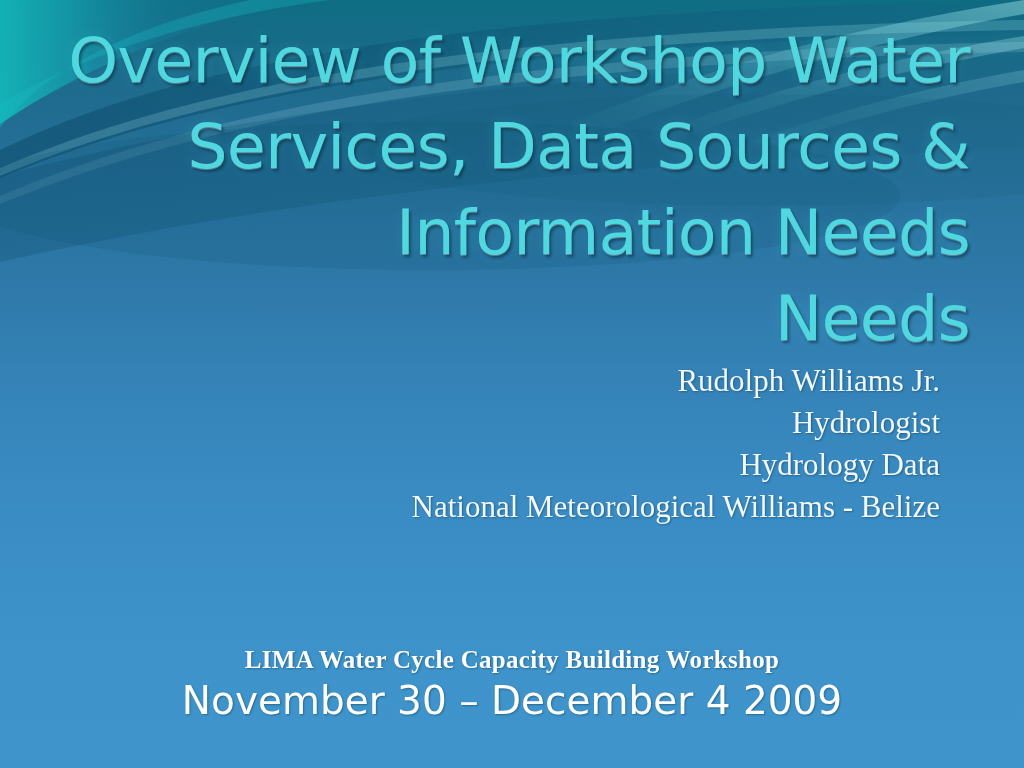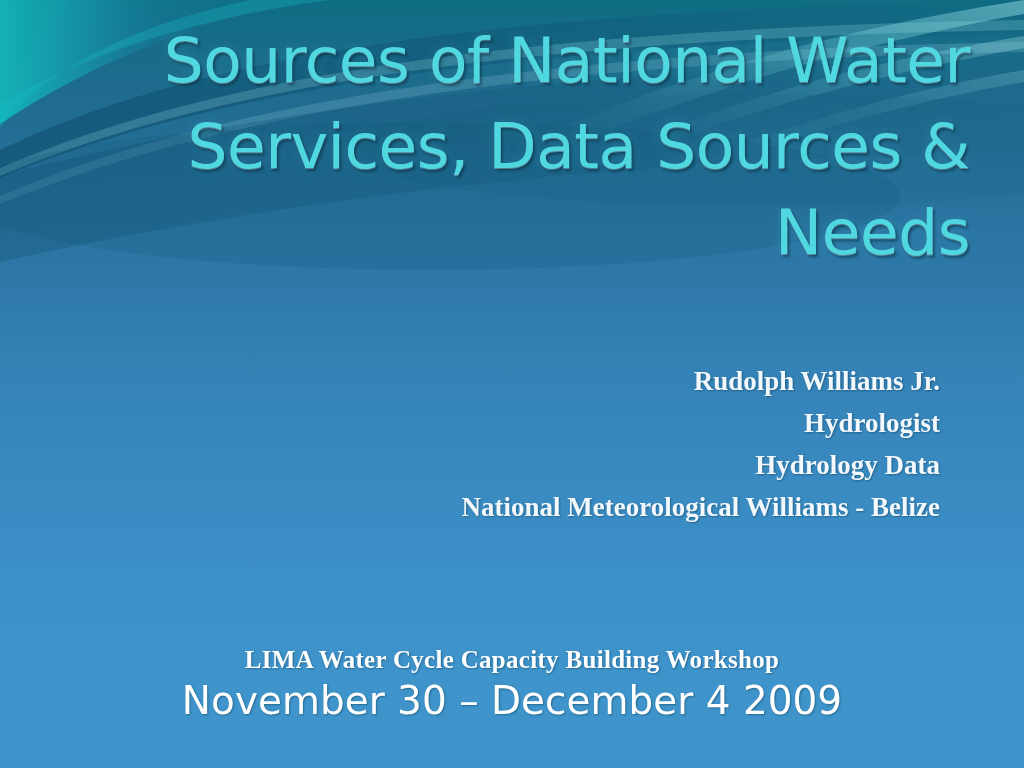--- a/index.html
+++ b/index.html
@@ -63,26 +63,25 @@
   
   .author-block {
     position: absolute;
     left: 120px;
     top: 360px;
     width: 820px;
     text-align: right;
   }
   .author-line {
     font-family: "Liberation Serif", serif;
-    font-size: 27px;
+    font-size: 31px;
     line-height: 42px;
     color: #f2f8fb;
     text-shadow: 1px 1px 2px rgba(12,54,78,0.45);
     white-space: nowrap;
-    font-weight: bold;
   }
 
   
   .footer-block {
     position: absolute;
     left: 0;
     top: 640px;
     width: 1024px;
     text-align: center;
   }
@@ -154,22 +153,23 @@
       <path d="M1024,70 C900,92 800,122 700,160 L714,164 C820,128 920,100 1024,82 Z" fill="url(#rightSheen)" opacity="0.35"></path>
 
       <ellipse cx="430" cy="196" rx="470" ry="74" fill="#0d4f6e" opacity="0.16"></ellipse>
       <ellipse cx="760" cy="150" rx="420" ry="56" fill="#0f5877" opacity="0.12"></ellipse>
 
       <rect x="0" y="300" width="1024" height="468" fill="url(#fade)"></rect>
     </svg>
   </div>
 
   <div class="title-block">
-    <div class="title-line">Sources of National Water</div>
+    <div class="title-line">Overview of Workshop Water</div>
     <div class="title-line">Services, Data Sources &amp;</div>
+    <div class="title-line">Information Needs</div>
     <div class="title-line">Needs</div>
   </div>
 
   <div class="author-block">
     <div class="author-line">Rudolph Williams Jr.</div>
     <div class="author-line">Hydrologist</div>
     <div class="author-line">Hydrology Data</div>
     <div class="author-line">National Meteorological Williams - Belize</div>
   </div>
 

